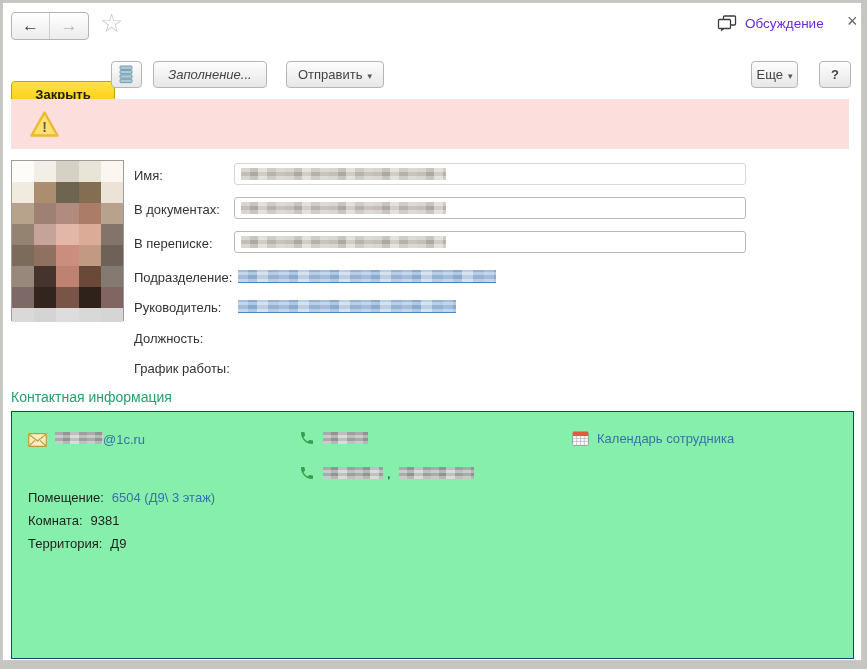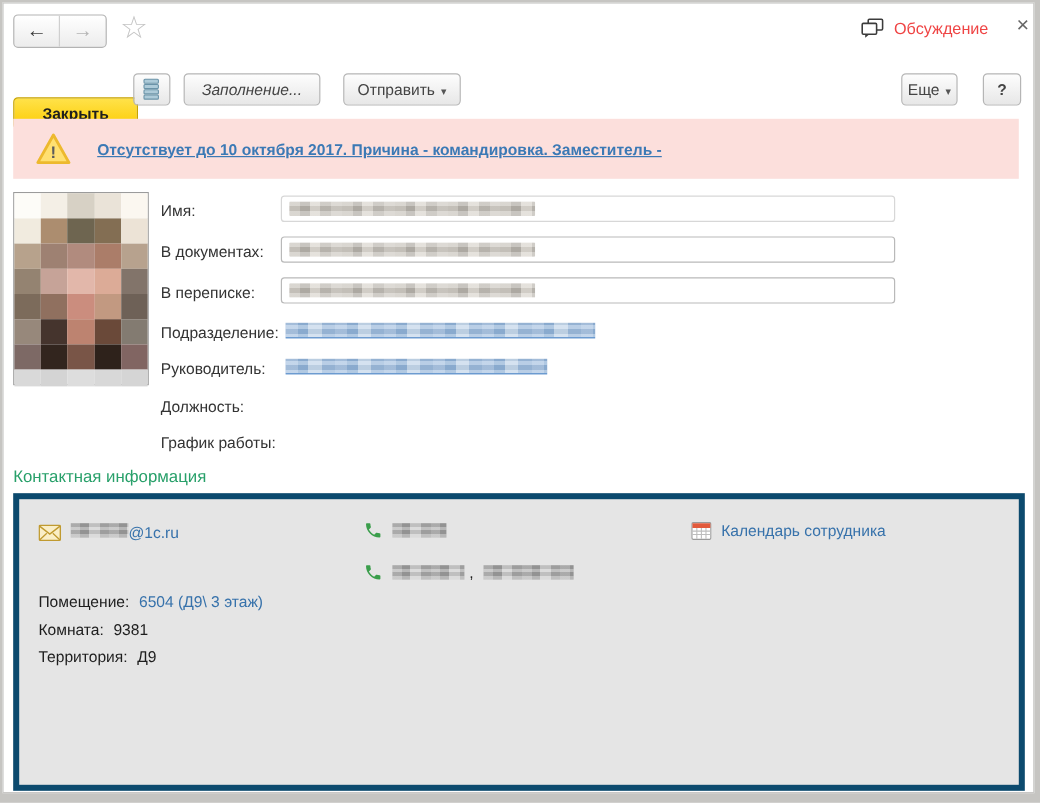--- a/index.html
+++ b/index.html
@@ -22,21 +22,21 @@
     font-size:17px; font-weight:bold; cursor:pointer; }
   .nav-btn.back { color:#3c3c3c; border-right:1px solid #cfcfcf; }
   .nav-btn.fwd  { color:#b4b4b4; }
 
   .star { position:absolute; left:97px; top:6px; font-size:26px; color:#c4c4c4; line-height:28px; }
 
   .title-row { position:absolute; left:131px; top:12px; display:flex; align-items:center; gap:7px; }
   .title-suffix { font-size:16px; color:#000; }
 
   .discussion { position:absolute; left:714px; top:12px; display:flex; align-items:center; gap:8px; cursor:pointer; }
-  .discussion-label { font-size:13.5px; color:#ef4444; }
+  .discussion-label { font-size:13.5px; color:#6d28d9; }
 
   .win-close { position:absolute; left:838px; top:6px; font-size:18px; color:#666; cursor:pointer; padding:2px 6px; }
 
   
   .rdx { display:inline-block; height:14px; border-radius:1px;
     background:
       repeating-linear-gradient(0deg, rgba(255,255,255,.25) 0 4px, rgba(0,0,0,.05) 4px 8px),
       repeating-linear-gradient(90deg, #cdc9c2 0 9px, #b6b2ab 9px 17px, #dcd8d1 17px 26px, #c0bcb5 26px 35px, #d2cec7 35px 44px);
   }
   .rdx-blue { display:inline-block; height:13px;
@@ -90,21 +90,21 @@
     background:#fff; border-radius:3px; display:flex; align-items:center; padding-left:6px;
   }
   .finput.ro { border:1px solid #d7d7d7; }
   .finput.ed { border:1px solid #b9b9b9; }
   .flink { position:absolute; left:235px; cursor:pointer; }
 
   
   .section-title { position:absolute; left:8px; top:386px; font-size:14px; color:#28a06a; }
   .contact-box {
     position:absolute; left:8px; top:408px; width:843px; height:248px;
-    border:5px solid #0c4a6e; background:#e5e5e5;
+    border:1px solid #0c4a6e; background:#86efac;
   }
   .crow { position:absolute; display:flex; align-items:center; gap:8px; font-size:13px; }
   .link { color:#3772ab; cursor:pointer; }
   .plain { color:#1e1e1e; }
 </style>
 </head>
 <body>
 
 <div class="window">
 
@@ -152,21 +152,20 @@
     <span class="dd-arrow">▾</span>
   </button>
 
   <button class="btn" style="left:816px;width:32px;font-weight:bold;">?</button>
 
   <div class="banner">
     <svg class="banner-icon" width="31" height="29" viewBox="0 0 31 29">
       <path d="M15.5 2.5 L28.5 25.5 L2.5 25.5 Z" fill="#ffe071" stroke="#edb92e" stroke-width="2.4" stroke-linejoin="round"></path>
       <text x="15.5" y="22" text-anchor="middle" font-size="14" font-weight="bold" fill="#5c5c5c" font-family="Liberation Sans, sans-serif">!</text>
     </svg>
-    <span class="banner-link">Отсутствует до 10 октября 2017. Причина - командировка. Заместитель -</span>
   </div>
 
   <div class="photo">
       <div style="background: rgb(253, 252, 248);"></div>
       <div style="background: rgb(244, 239, 230);"></div>
       <div style="background: rgb(215, 209, 197);"></div>
       <div style="background: rgb(234, 227, 216);"></div>
       <div style="background: rgb(251, 247, 240);"></div>
       <div style="background: rgb(241, 235, 223);"></div>
       <div style="background: rgb(172, 141, 111);"></div>

